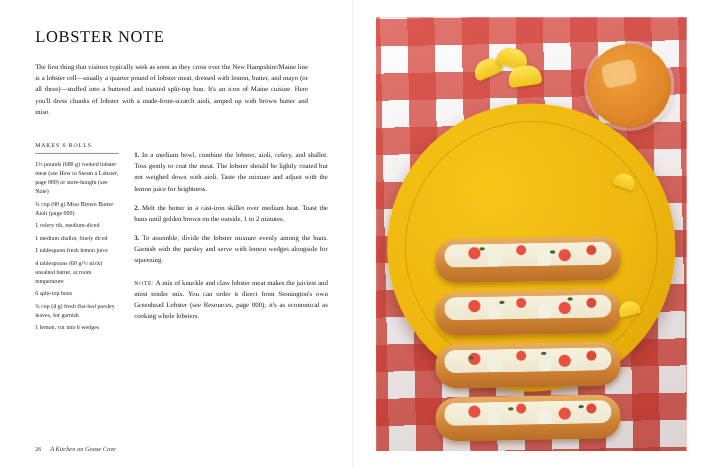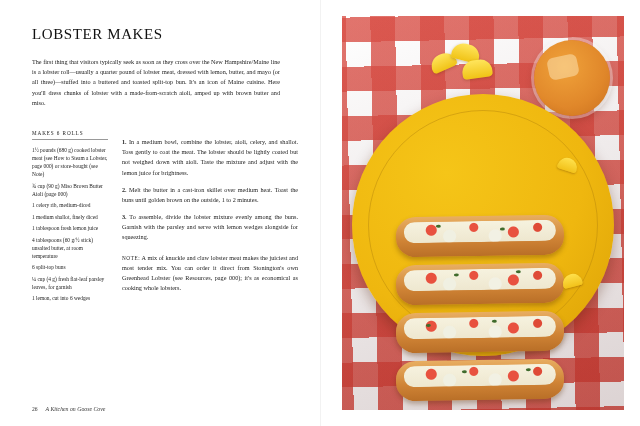--- a/index.html
+++ b/index.html
@@ -256,21 +256,21 @@
     background: rgba(0,0,0,0.05);
   }
 </style>
 </head>
 <body>
 
 <div class="page">
 
   <div class="left-page">
 
-    <h1 class="recipe-title">LOBSTER MAKES</h1>
+    <h1 class="recipe-title">LOBSTER NOTE</h1>
 
     <div class="headnote">The first thing that visitors typically seek as soon as they cross over the New Hampshire/Maine line is a lobster roll—usually a quarter pound of lobster meat, dressed with lemon, butter, and mayo (or all three)—stuffed into a buttered and toasted split-top bun. It's an icon of Maine cuisine. Here you'll dress chunks of lobster with a made-from-scratch aioli, amped up with brown butter and miso.</div>
 
     <div class="columns">
 
       <div class="col-ingredients">
         <div class="yield-label">MAKES 6 ROLLS</div>
         <div class="ingredient">1½ pounds (680 g) cooked lobster meat (see How to Steam a Lobster, page 000) or store-bought (see Note)</div>
         <div class="ingredient">¾ cup (90 g) Miso Brown Butter Aioli (page 000)</div>
         <div class="ingredient">1 celery rib, medium-diced</div>

